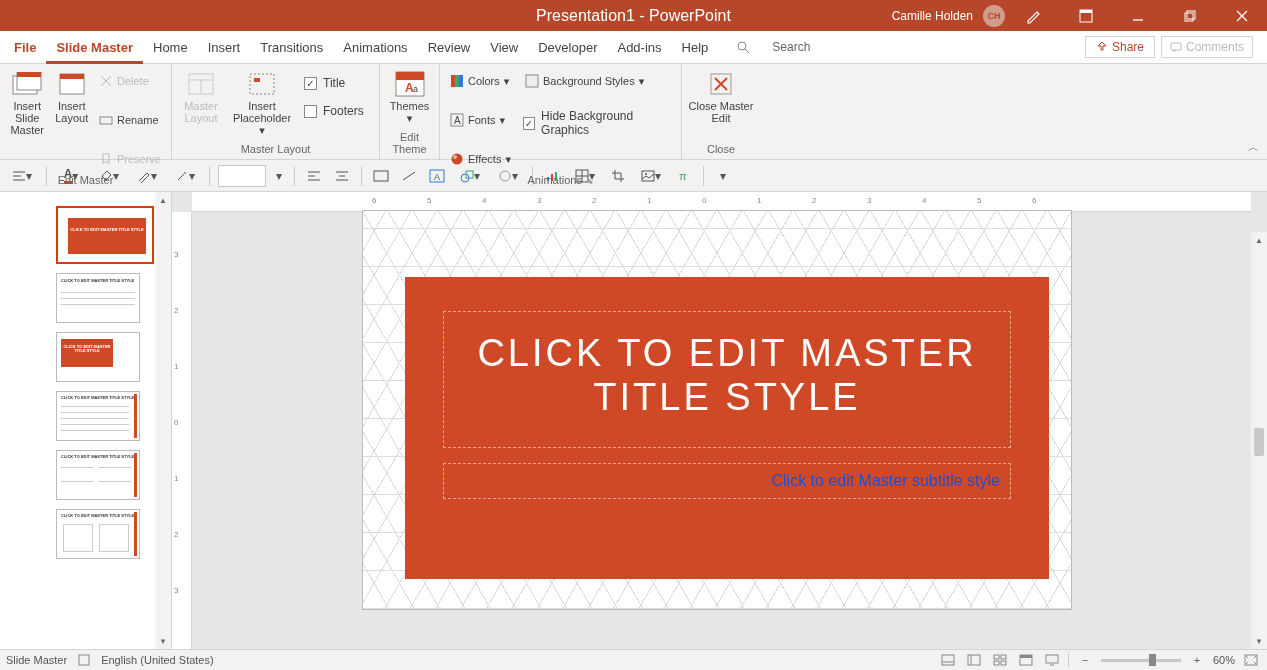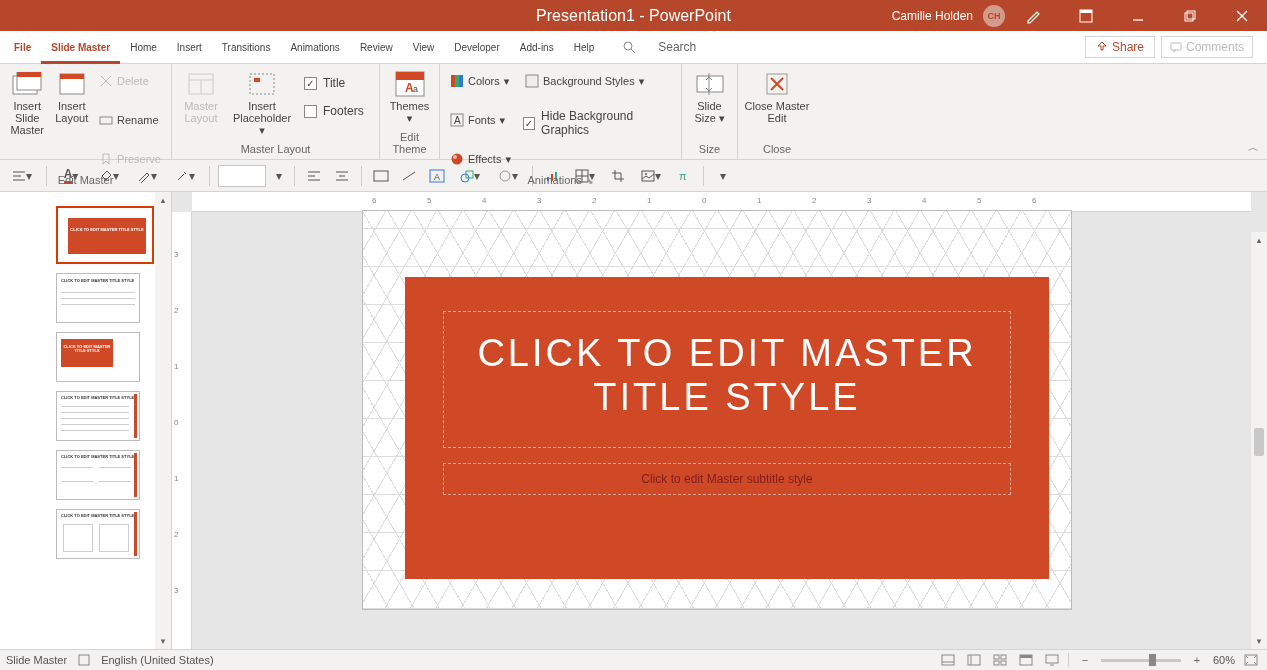--- a/index.html
+++ b/index.html
@@ -8,21 +8,21 @@
 
 .titlebar { height: 31px; background: #b7472a; color: #fff; display: flex; align-items: center; position: relative; }
 .titlebar .title { position: absolute; left: 50%; transform: translateX(-50%); font-size: 16px; }
 .titlebar .right { margin-left: auto; display: flex; align-items: center; gap: 6px; padding-right: 2px; }
 .titlebar .user { font-size: 12px; margin-right: 4px; }
 .titlebar .avatar { width: 22px; height: 22px; border-radius: 50%; background: #d39b8b; color: #b7472a; display: flex; align-items: center; justify-content: center; font-size: 9px; font-weight: bold; }
 .titlebar .tb-btn { width: 46px; height: 31px; display: flex; align-items: center; justify-content: center; color: #fff; font-size: 14px; }
 
 
 .tabs { height: 33px; background: #fff; border-bottom: 1px solid #d4d4d4; display: flex; align-items: center; padding: 0 4px; }
-.tabs .tab { padding: 0 10px; height: 33px; display: flex; align-items: center; color: #444; font-size: 10px; }
+.tabs .tab { padding: 0 10px; height: 33px; display: flex; align-items: center; color: #444; font-size: 13px; }
 .tabs .tab.active { color: #b7472a; font-weight: 600; border-bottom: 3px solid #b7472a; padding-top: 3px; }
 .tabs .tab.file { color: #b7472a; font-weight: 600; }
 .tabs .search-group { margin-left: 18px; display: flex; align-items: center; color: #666; gap: 22px; }
 .tabs .right-btns { margin-left: auto; display: flex; gap: 6px; padding-right: 10px; }
 .tabs .share-btn { border: 1px solid #d4d4d4; padding: 0 10px; color: #b7472a; font-size: 12px; display: flex; align-items: center; gap: 4px; }
 .tabs .comments-btn { border: 1px solid #d4d4d4; padding: 3px 8px; color: #bbb; font-size: 12px; display: flex; align-items: center; gap: 4px; }
 
 
 .ribbon { height: 96px; background: #f3f2f1; border-bottom: 1px solid #d4d4d4; display: flex; position: relative; }
 .ribbon .group { border-right: 1px solid #d4d4d4; display: flex; flex-direction: column; justify-content: space-between; padding: 4px 4px 2px; }
@@ -68,21 +68,21 @@
 .ruler-v { position: absolute; left: 0; top: 20px; width: 20px; bottom: 0; background: #fff; border-right: 1px solid #d4d4d4; }
 .ruler-v .tick { position: absolute; left: 2px; font-size: 8px; color: #888; }
 .ruler-h { position: absolute; left: 20px; top: 0; right: 16px; height: 20px; background: #fff; border-bottom: 1px solid #d4d4d4; }
 .ruler-h .tick { position: absolute; top: 4px; font-size: 8px; color: #888; }
 .canvas { position: absolute; left: 190px; top: 18px; width: 710px; height: 400px; background: #fff; border: 1px solid #bbb; }
 .canvas .pattern { position: absolute; inset: 0; background-image: repeating-linear-gradient(60deg,#ddd 0,#ddd 1px,transparent 1px,transparent 22px),repeating-linear-gradient(-60deg,#ddd 0,#ddd 1px,transparent 1px,transparent 22px),repeating-linear-gradient(0deg,#ddd 0,#ddd 1px,transparent 1px,transparent 38px); }
 .canvas .redbox { position: absolute; left: 42px; top: 66px; right: 22px; bottom: 30px; background: #d04927; }
 .canvas .title-ph { position: absolute; left: 80px; top: 100px; right: 60px; border: 1px dashed rgba(255,255,255,.5); padding: 20px 10px 28px; text-align: center; }
 .canvas .title-ph .t { color: #fff; font-size: 38px; letter-spacing: 3px; font-weight: 400; font-family: Impact, "Arial Black", sans-serif; text-transform: uppercase; line-height: 1.15; }
 .canvas .sub-ph { position: absolute; left: 80px; top: 252px; right: 60px; border: 1px dashed rgba(255,255,255,.5); padding: 8px 10px; text-align: center; }
-.canvas .sub-ph .s { color: #7f1d1d; font-size: 12px; }
+.canvas .sub-ph .s { color: #1d4ed8; font-size: 16px; text-align: right; }
 .canvas-sb-v { position: absolute; right: 0; top: 40px; width: 16px; bottom: 0; background: #f3f2f1; display: flex; flex-direction: column; align-items: center; }
 .canvas-sb-v .arrow { height: 16px; display: flex; align-items: center; justify-content: center; font-size: 9px; color: #666; }
 .canvas-sb-v .thumbbar { width: 10px; background: #c8c8c8; margin: 2px 0; border-radius: 2px; }
 
 
 .statusbar { height: 21px; background: #f3f2f1; border-top: 1px solid #d4d4d4; display: flex; align-items: center; font-size: 11px; color: #555; padding: 0 6px; gap: 10px; }
 .statusbar .right { margin-left: auto; display: flex; align-items: center; gap: 6px; }
 .statusbar .viewbtn { width: 20px; height: 16px; display: flex; align-items: center; justify-content: center; color: #666; border: 1px solid transparent; }
 .statusbar .zoom-slider { width: 80px; height: 3px; background: #c8c8c8; position: relative; }
 .statusbar .zoom-slider .knob { position: absolute; width: 7px; height: 12px; background: #888; top: -5px; left: 48px; }
@@ -287,35 +287,20 @@
             </svg><span>Background Styles</span> ▾</div>
         <label class="chk" style="padding:0">
             <span class="box">✓</span>
             <span>Hide Background Graphics</span>
           </label>
       </div>
     </div>
     <div class="group-label"><span>Animations</span><span class="launcher">⬊</span></div>
   </div>
 
-  <div class="group" style="width:56px">
-    <div class="group-body" style="justify-content:center">
-      <div class="big-btn" style="width:48px">
-        <span class="big-icon">
-            <svg width="28" height="22">
-              <rect x="1" y="3" width="26" height="16" fill="#fff" stroke="#888"></rect>
-              <line x1="13" y1="0" x2="13" y2="22" stroke="#888"></line>
-              <path d="M10 7 L13 4 L16 7 M10 15 L13 18 L16 15" fill="none" stroke="#888"></path>
-            </svg>
-          </span>
-        <span><span>Slide Size</span> ▾</span>
-      </div>
-    </div>
-    <div class="group-label">Size</div>
-  </div>
 
   <div class="group" style="width:78px;border-right:none">
     <div class="group-body" style="justify-content:center">
       <div class="big-btn" style="width:70px">
         <span class="big-icon">
             <svg width="24" height="24">
               <rect x="2" y="2" width="20" height="20" fill="none" stroke="#999"></rect>
               <line x1="6" y1="6" x2="18" y2="18" stroke="#d04927" stroke-width="2"></line>
               <line x1="18" y1="6" x2="6" y2="18" stroke="#d04927" stroke-width="2"></line>
             </svg>

